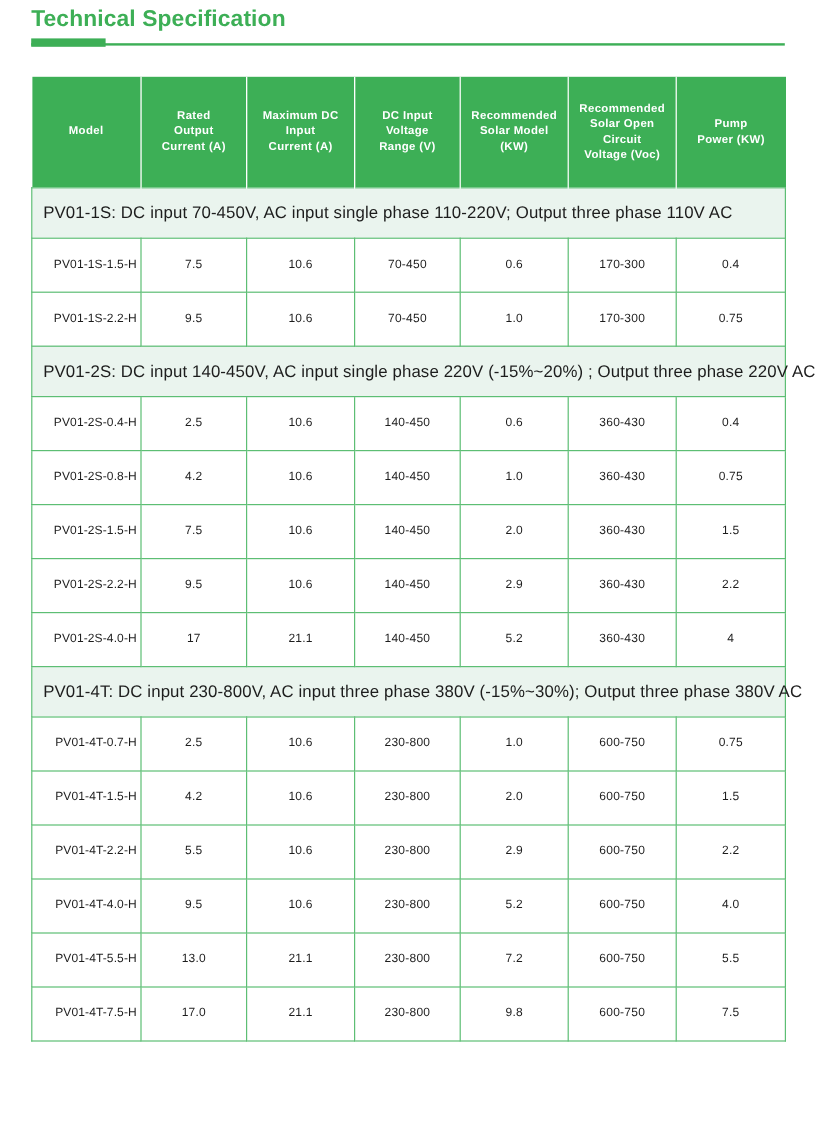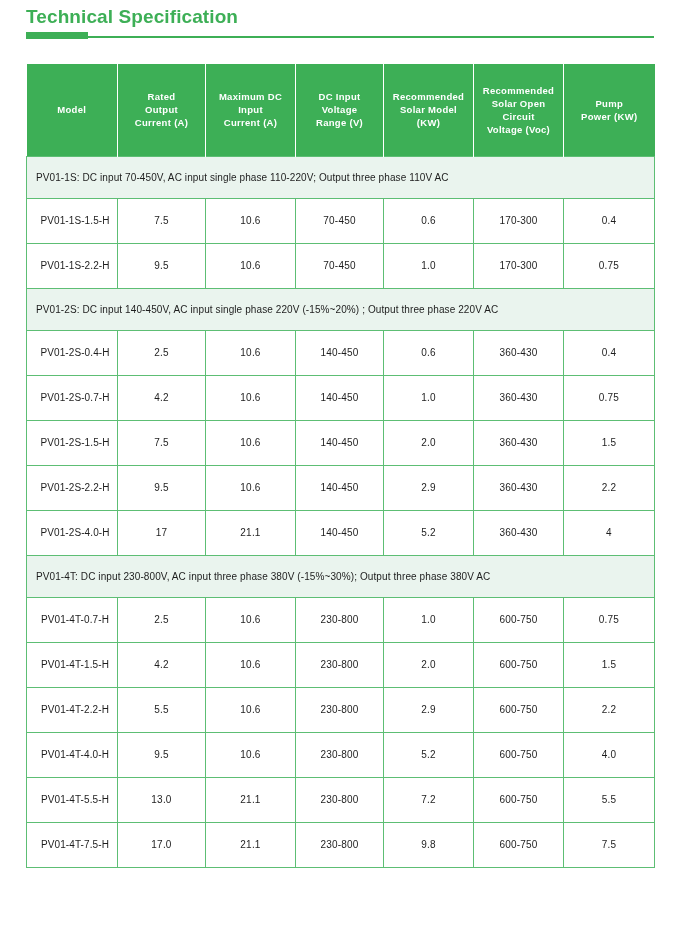--- a/index.html
+++ b/index.html
@@ -98,21 +98,21 @@
     border-right: 1.6px solid #ffffff;
     box-sizing: border-box;
   }
   thead th:last-child { border-right: none; margin-top: 27px; }
 
   tr.section-row td {
     background: #EAF4EE;
     border: 1px solid #5DBE74;
     border-left-color: #5DBE74;
     border-right-color: #5DBE74;
-    font-size: 10px;
+    font-size: 14px;
     color: #1d1d1d;
     letter-spacing: 0.1px;
     padding: 11px 9px 11px 9px;
     height: 42px;
     box-sizing: border-box;
     text-align: left;
     white-space: nowrap;
   }
 
   tr.data-row td {
@@ -121,21 +121,21 @@
     font-size: 10px;
     color: #1d1d1d;
     letter-spacing: 0.2px;
     text-align: center;
     vertical-align: middle;
     height: 45px;
     padding: 4px 3px;
     box-sizing: border-box;
   }
   tr.data-row td.model {
-    text-align: center;
+    text-align: right;
     padding-left: 9px;
     letter-spacing: 0.1px;
   }
 </style>
 </head>
 <body>
 
 <div class="page">
 
   <div class="title-block">
@@ -196,21 +196,21 @@
           <tr class="data-row">
             <td class="model">PV01-2S-0.4-H</td>
             <td>2.5</td>
             <td>10.6</td>
             <td>140-450</td>
             <td>0.6</td>
             <td>360-430</td>
             <td>0.4</td>
           </tr>
           <tr class="data-row">
-            <td class="model">PV01-2S-0.7-H</td>
+            <td class="model">PV01-2S-0.8-H</td>
             <td>4.2</td>
             <td>10.6</td>
             <td>140-450</td>
             <td>1.0</td>
             <td>360-430</td>
             <td>0.75</td>
           </tr>
           <tr class="data-row">
             <td class="model">PV01-2S-1.5-H</td>
             <td>7.5</td>

